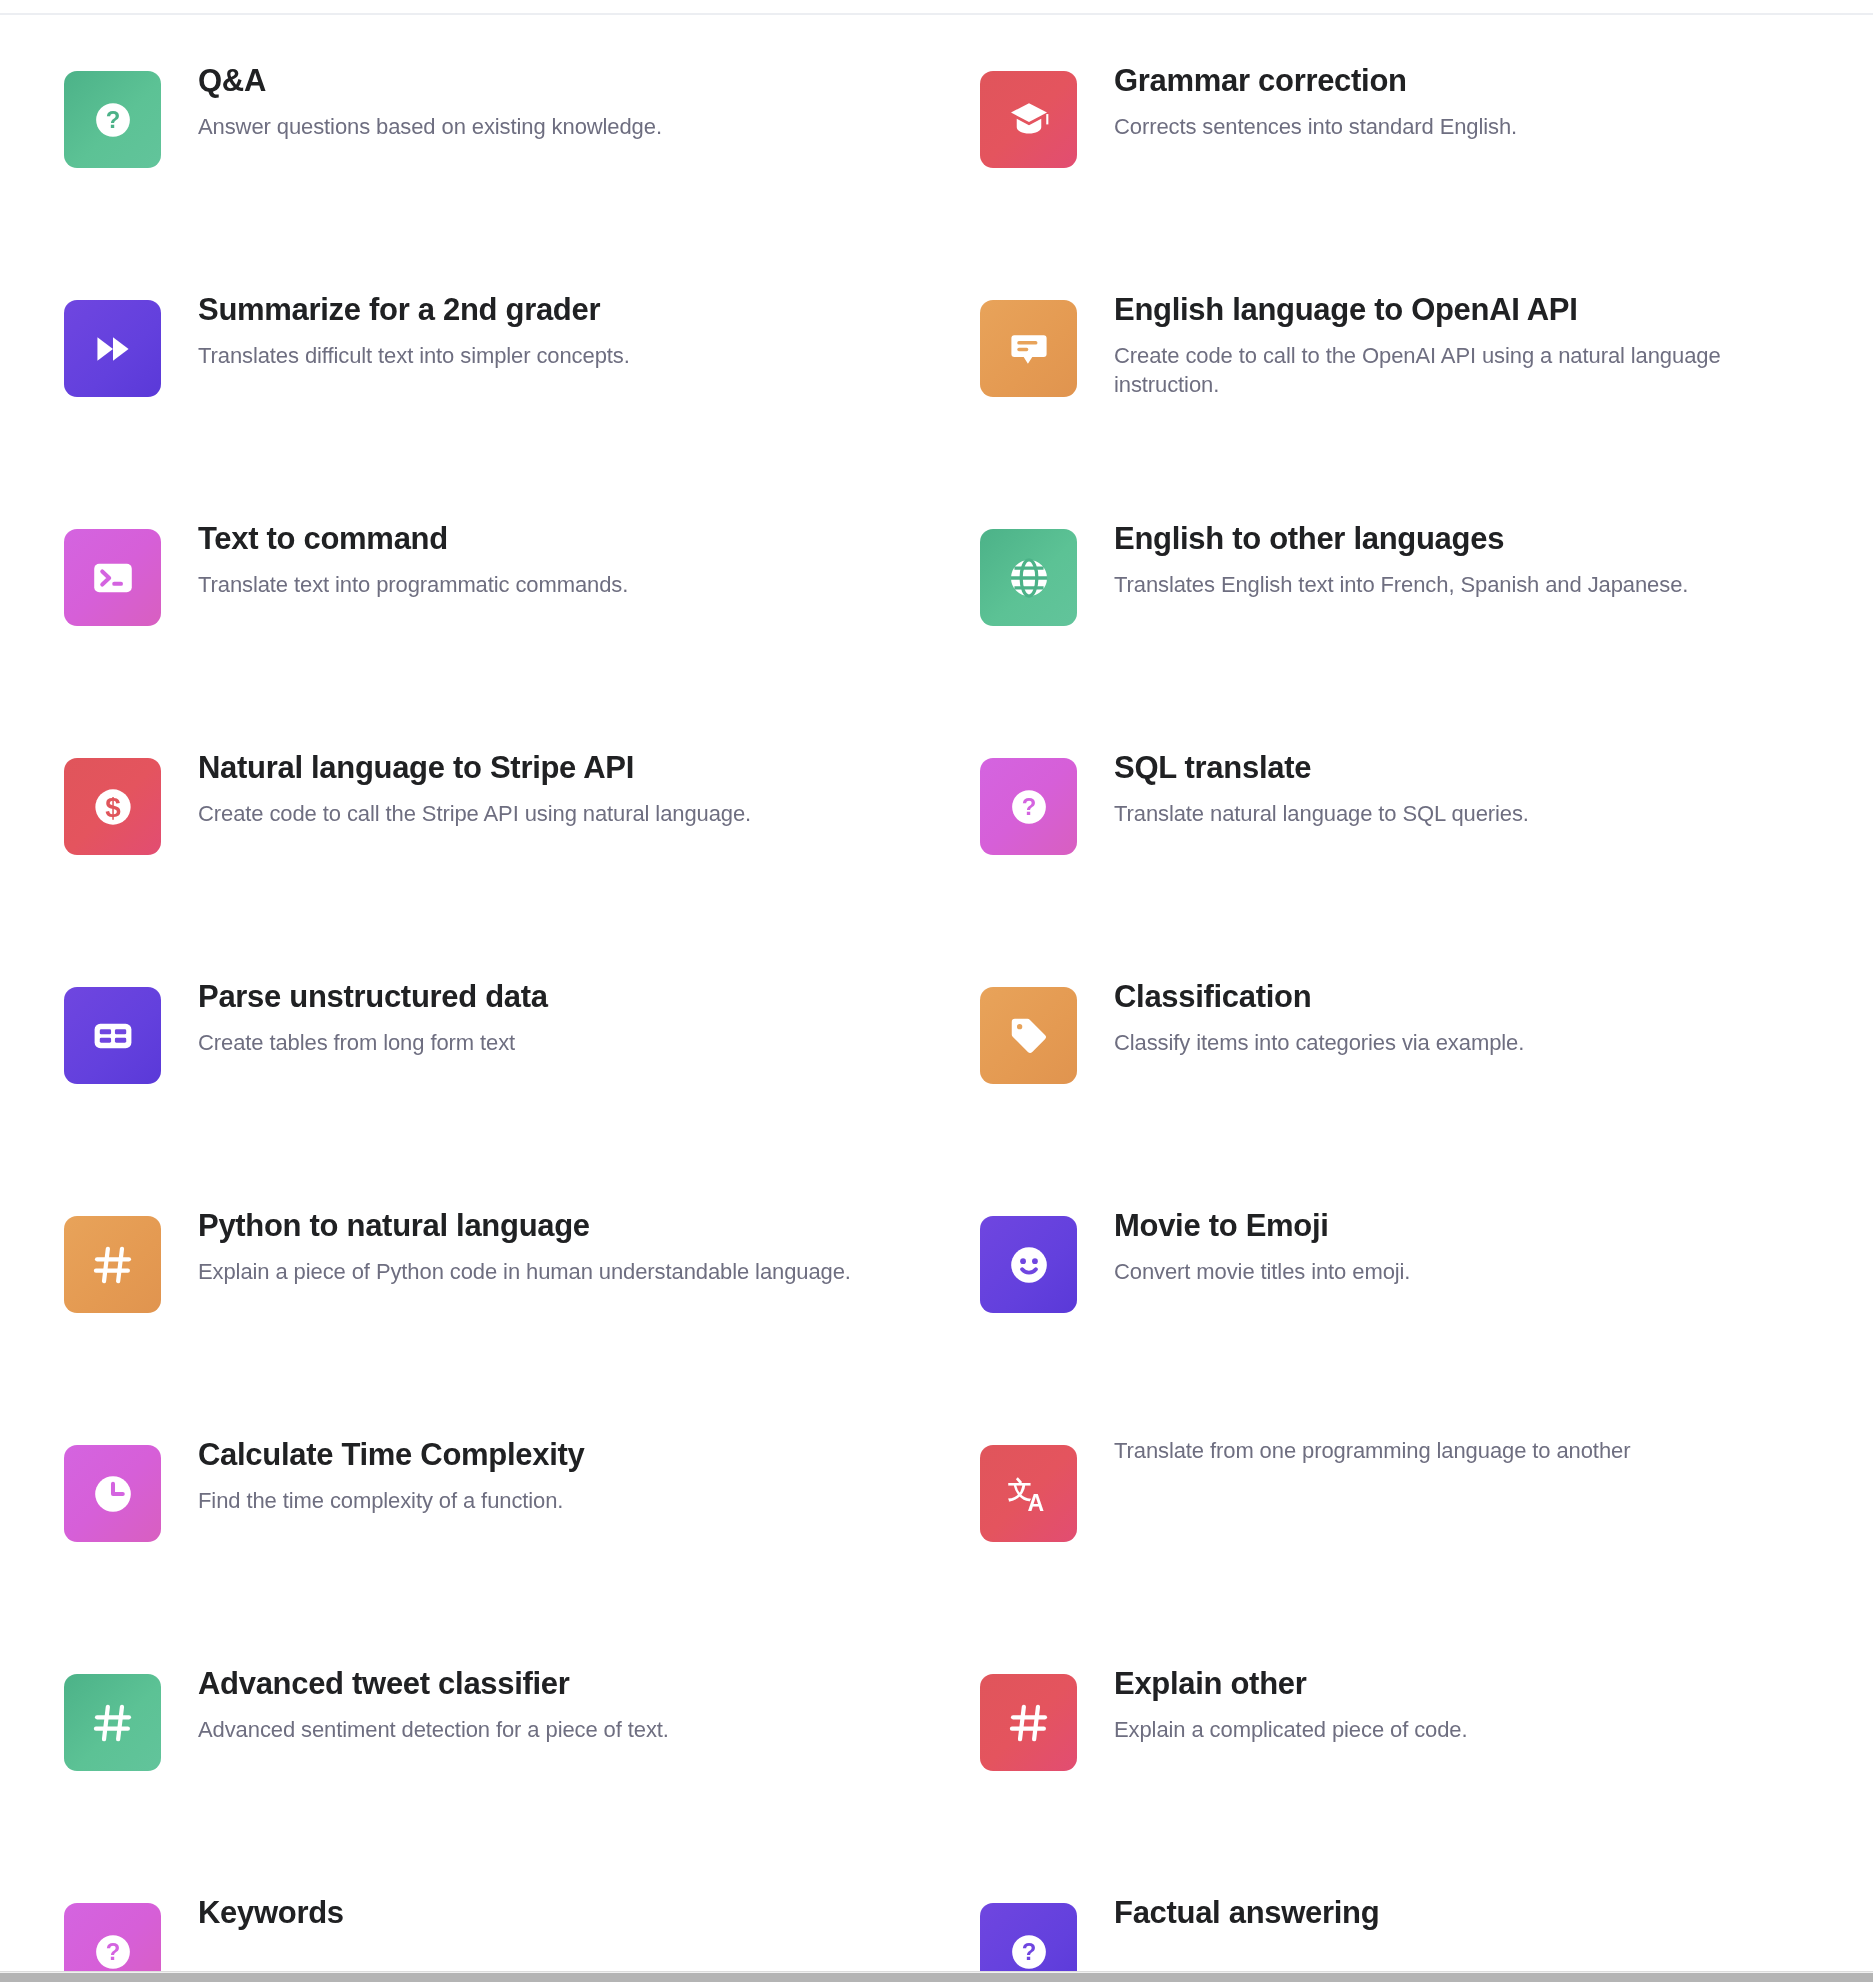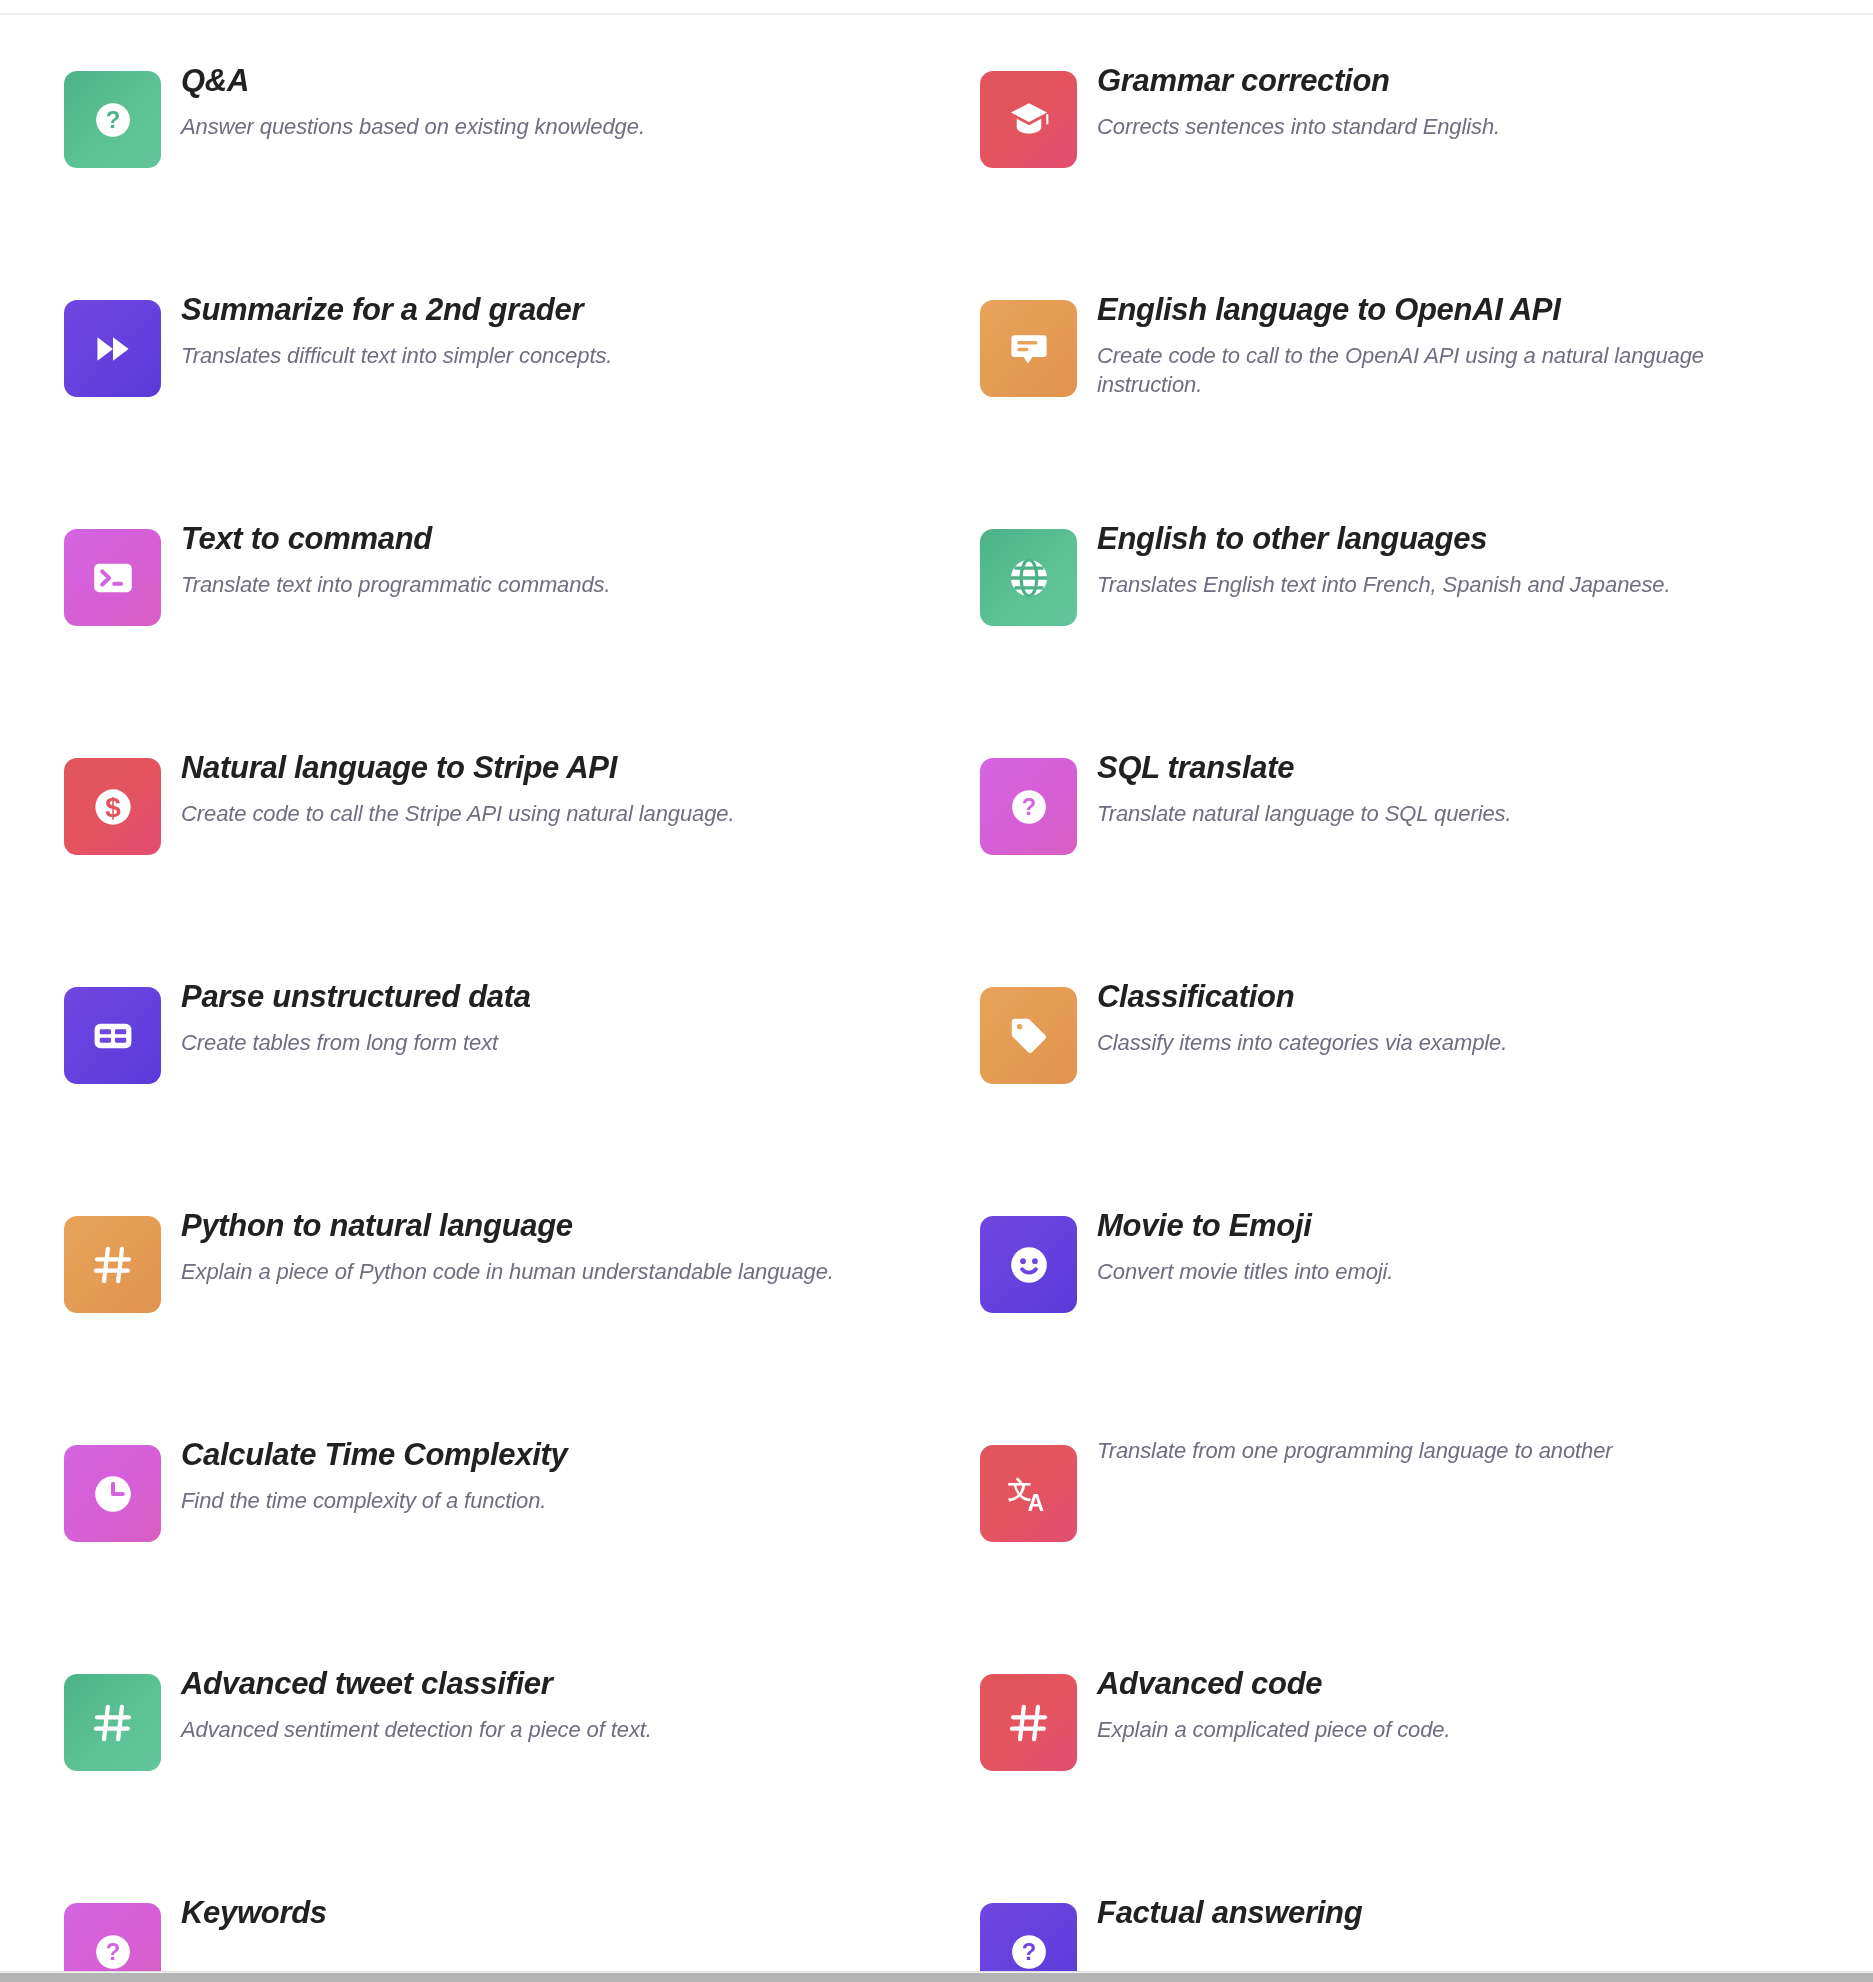--- a/index.html
+++ b/index.html
@@ -62,24 +62,23 @@
     border-radius: 13px;
     display: flex;
     align-items: center;
     justify-content: center;
     margin-top: 9px;
   }
 
   .card-icon svg { display: block; }
 
   .card-body {
-    margin-left: 20px;
+    margin-left: 37px;
     padding-top: 0px;
     max-width: 693px;
-    font-style: italic;
   }
 
   .card-title {
     font-size: 31px;
     font-weight: bold;
     color: #202123;
     line-height: 1.25;
     letter-spacing: -0.3px;
     margin-bottom: 11px;
     white-space: nowrap;
@@ -327,21 +326,21 @@
         <div class="card">
           <div class="card-icon g-red" style="color: rgb(224, 85, 91);">
             <svg width="44" height="44" viewBox="0 0 24 24" stroke="#fff" stroke-width="2.3" stroke-linecap="round" fill="none">
               <line x1="9.2" y1="3.2" x2="7.1" y2="20.8"></line>
               <line x1="16.9" y1="3.2" x2="14.8" y2="20.8"></line>
               <line x1="3.3" y1="8.9" x2="20.7" y2="8.9"></line>
               <line x1="2.7" y1="15.1" x2="20.1" y2="15.1"></line>
             </svg>
           </div>
           <div class="card-body">
-            <div class="card-title">Advanced code</div>
+            <div class="card-title">Explain other</div>
             <div class="card-desc">Explain a complicated piece of code.</div>
           </div>
         </div>
         <div class="card">
           <div class="card-icon g-pink" style="color: rgb(212, 100, 224);">
             <svg width="44" height="44" viewBox="0 0 24 24">
               <circle cx="12" cy="12" r="9.2" fill="#fff"></circle>
               <text x="12" y="16.6" font-family="Liberation Sans, sans-serif" font-size="13" font-weight="bold" text-anchor="middle" fill="currentColor">?</text>
             </svg>
           </div>

